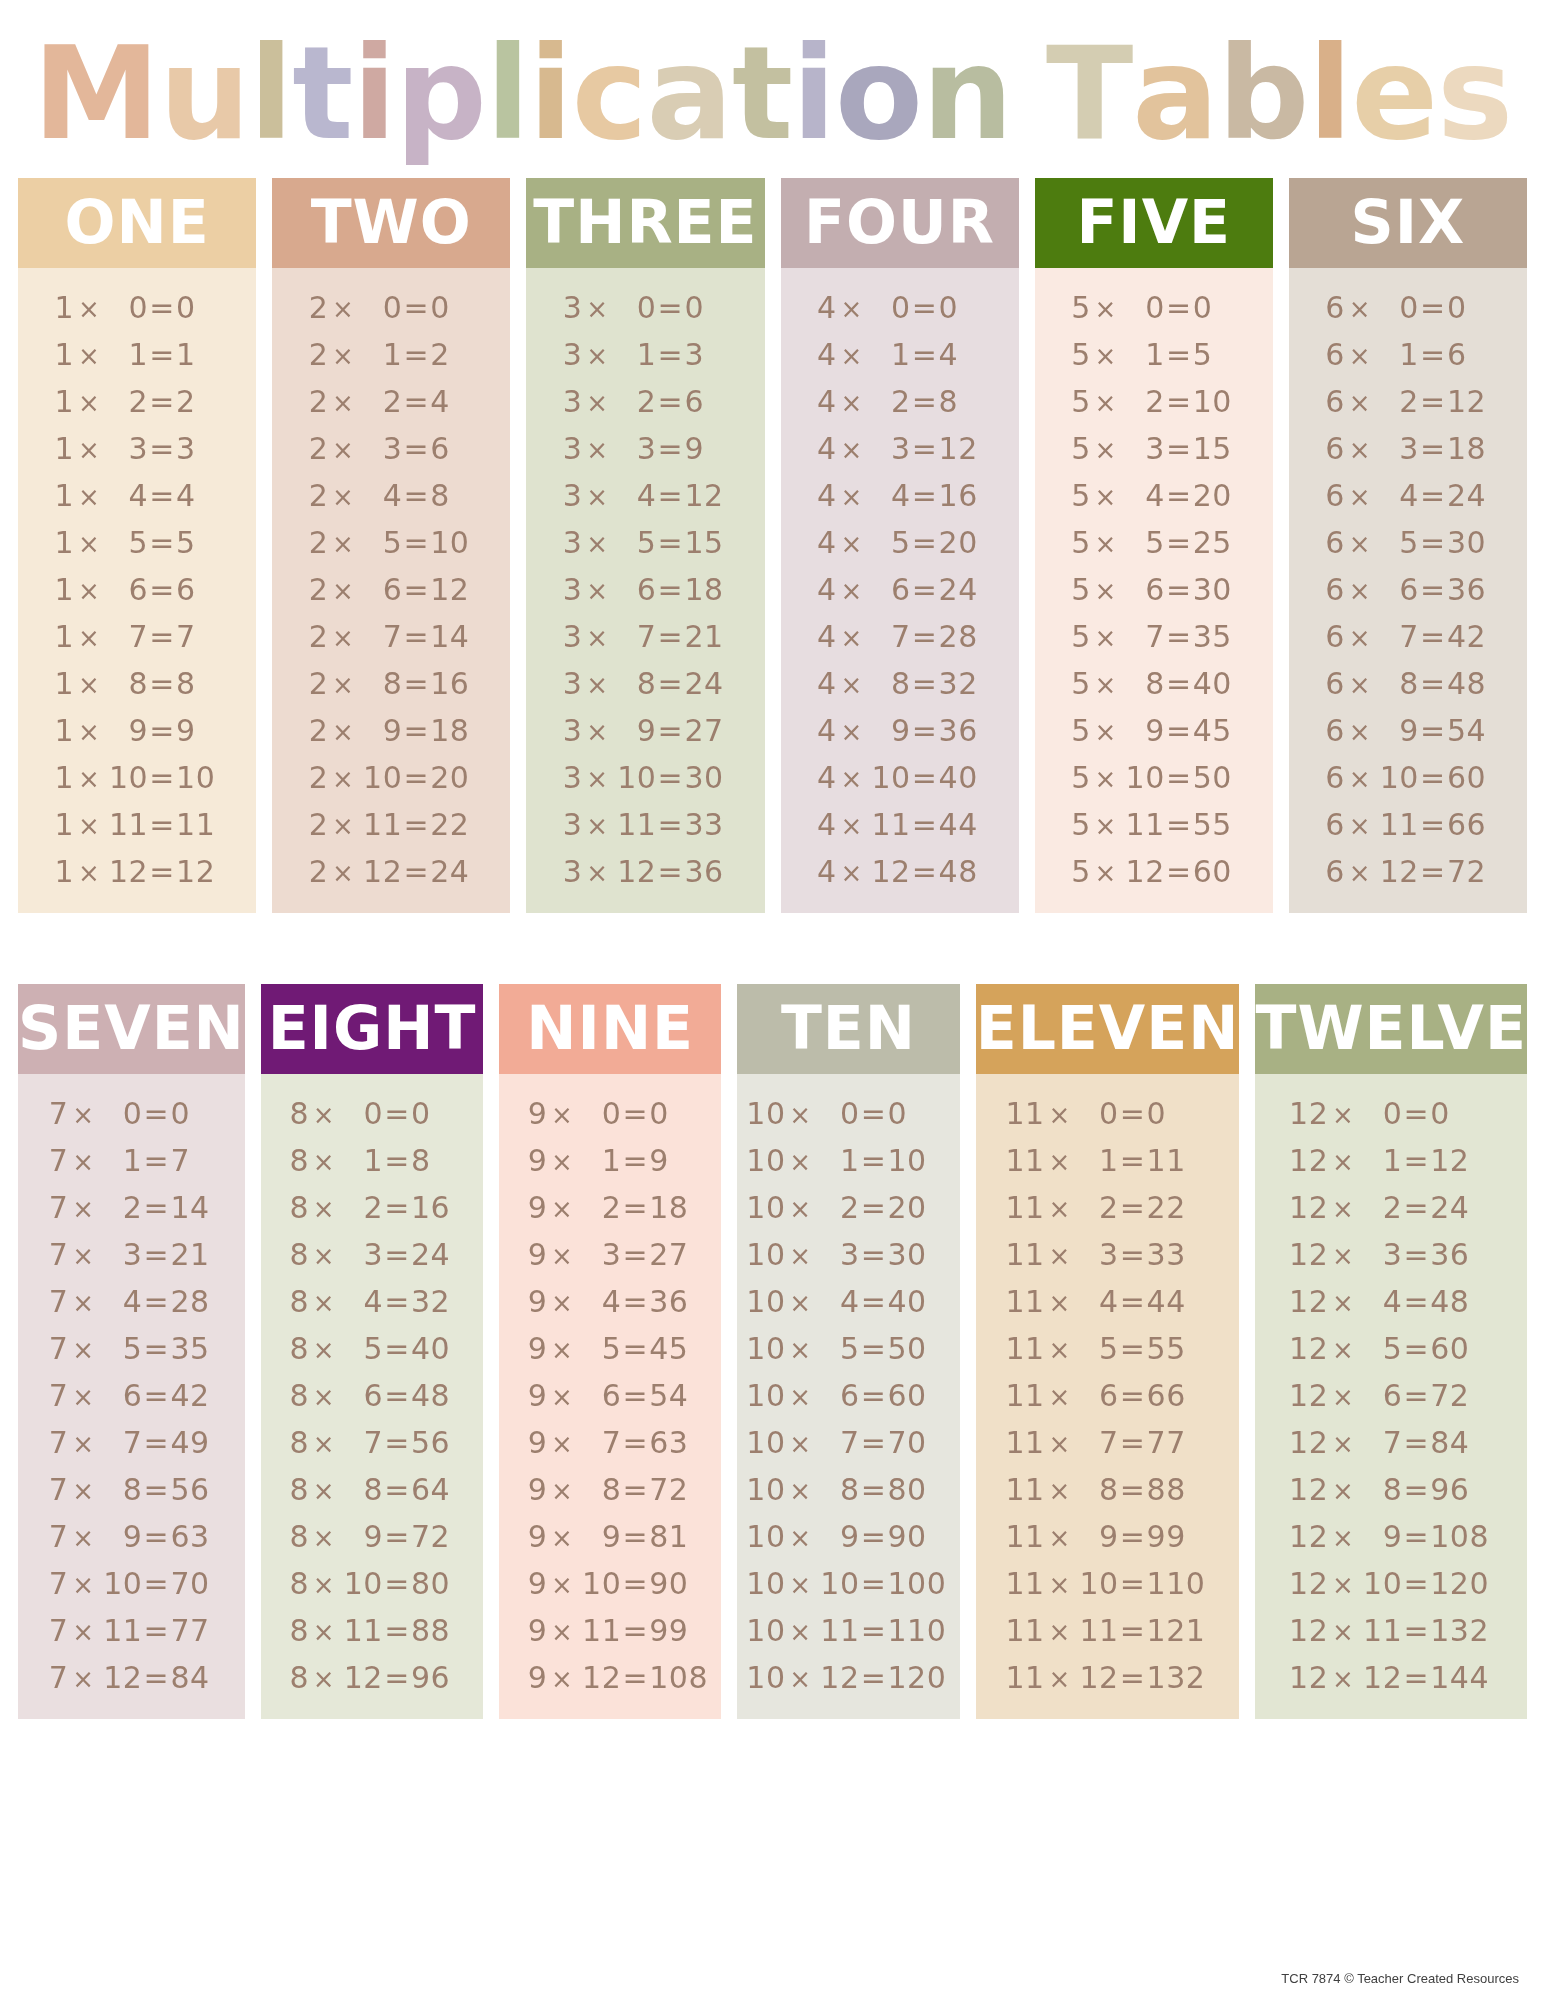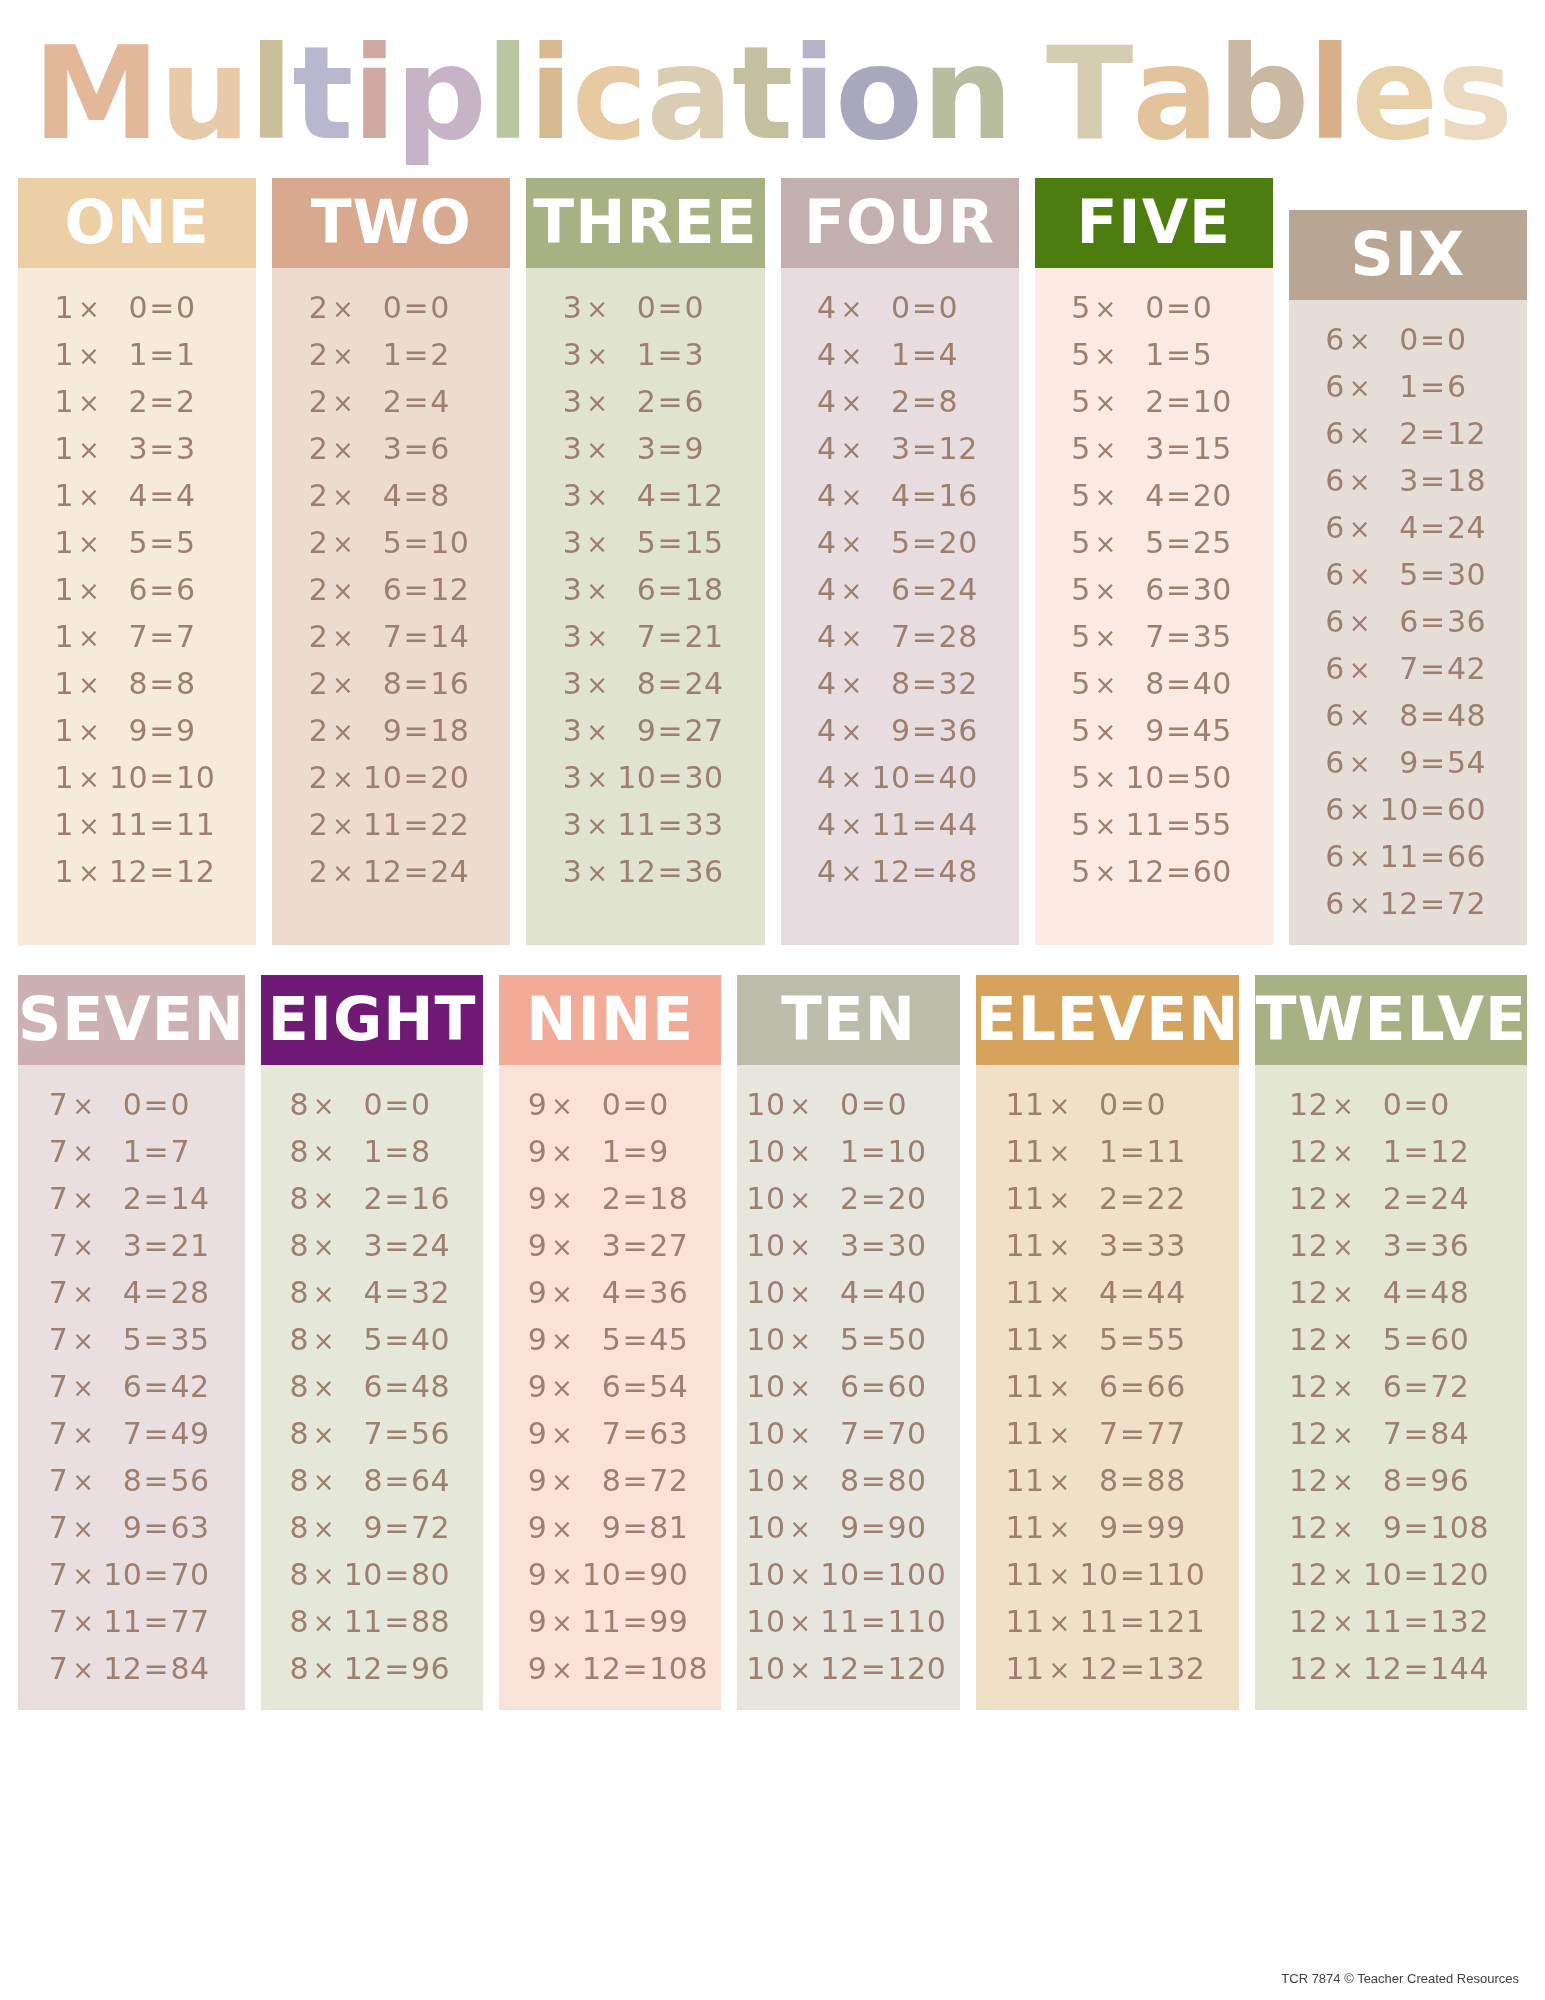--- a/index.html
+++ b/index.html
@@ -37,21 +37,21 @@
 
   
   .grid {
     display: grid;
     grid-template-columns: repeat(6, 1fr);
     column-gap: 16px;
     row-gap: 0;
     margin-top: 14px;
   }
   .grid.second {
-    margin-top: 30px;
+    margin-top: 71px;
   }
   .card {
     display: flex;
     flex-direction: column;
   }
   .card-header {
     text-align: center;
     color: #ffffff;
     font-weight: bold;
     font-size: 60px;
@@ -589,21 +589,21 @@
           <div class="row">
             <span class="a">5</span>
             <span class="x">×</span>
             <span class="b">12</span>
             <span class="eq">=</span>
             <span class="c">60</span>
           </div>
         </div>
       </div>
       <div class="card">
-        <div class="card-header" style="background: rgb(185, 165, 147); margin-top: 32px;">SIX</div>
+        <div class="card-header" style="background: rgb(185, 165, 147);">SIX</div>
         <div class="card-body" style="background: rgb(228, 222, 214);">
           <div class="row">
             <span class="a">6</span>
             <span class="x">×</span>
             <span class="b">0</span>
             <span class="eq">=</span>
             <span class="c">0</span>
           </div>
           <div class="row">
             <span class="a">6</span>

